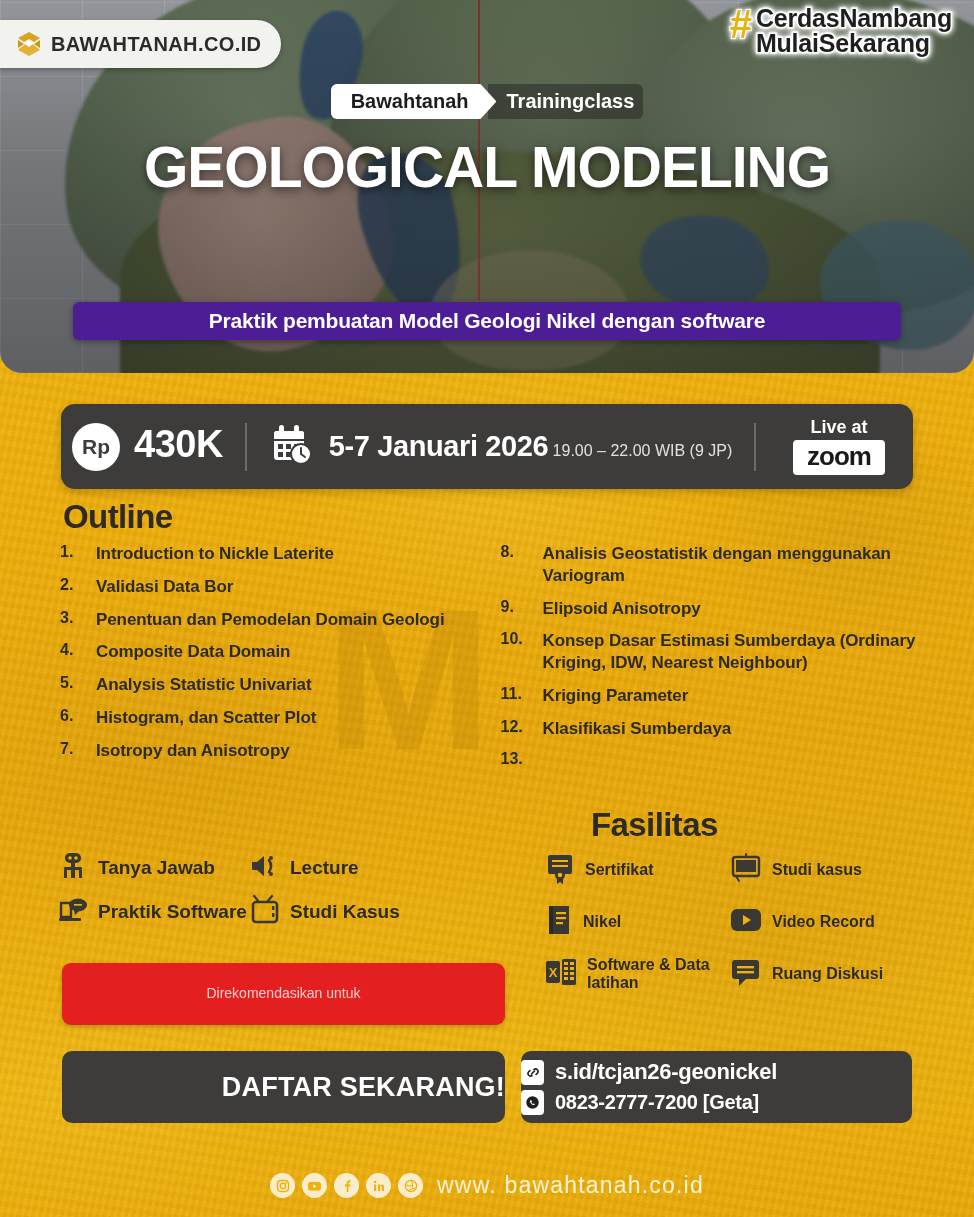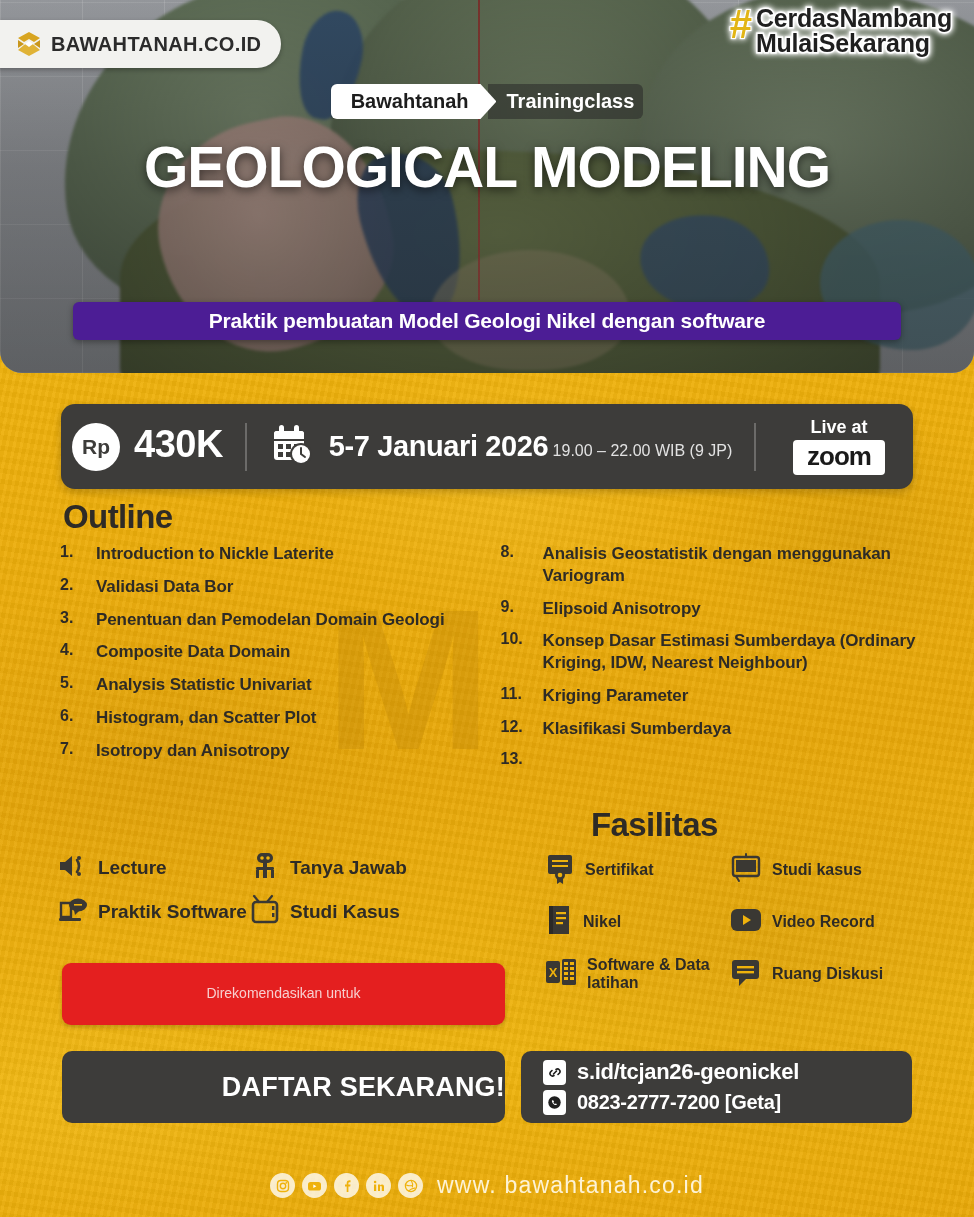--- a/index.html
+++ b/index.html
@@ -247,21 +247,20 @@
     position:absolute; left:62px; top:1051px; width:443px; height:72px;
     background:#3d3c3a; border-radius:10px;
     display:flex; align-items:center; justify-content:flex-end;
   }
   .daftar span { color:#fff; font-size:27px; font-weight:bold; letter-spacing:.2px; }
 
   .contact {
     position:absolute; left:521px; top:1051px; width:391px; height:72px;
     background:#3d3c3a; border-radius:10px;
     display:flex; flex-direction:column; justify-content:center; gap:5px;
-    padding-left:22px;
   }
   .c-row { display:flex; align-items:center; gap:11px; }
   .c-badge {
     width:23px; height:25px; background:#fff; border-radius:4px;
     display:flex; align-items:center; justify-content:center; flex:0 0 auto;
   }
   .c-text { color:#fff; font-size:22px; font-weight:bold; letter-spacing:-.3px; }
   .c-text.small { font-size:20px; }
 
   
@@ -431,44 +430,44 @@
       <div class="oitem">
         <span class="onum">13.</span>
       </div>
     </div>
   </div>
 
 
   <div class="metode-grid">
     <div class="m-item">
       <span class="ic">
-        <svg width="32" height="30" viewBox="0 0 32 30">
-          <path d="M3 11 h5 l7-6 v20 l-7-6 H3 Z" fill="#3a3833"></path>
-          <path d="M20 9 q4 6 0 12" stroke="#3a3833" stroke-width="2.6" fill="none" stroke-linecap="round"></path>
-          <circle cx="22" cy="7" r="2" fill="#3a3833"></circle>
-          <circle cx="22" cy="23" r="2" fill="#3a3833"></circle>
-        </svg>
-      </span>
-      <span class="m-label">Lecture</span>
-    </div>
-
-    <div class="m-item">
-      <span class="ic">
         <svg width="32" height="32" viewBox="0 0 32 32">
           <rect x="8" y="3" width="16" height="10" rx="5" fill="#3a3833"></rect>
           <circle cx="13" cy="8" r="1.8" fill="#efb20c"></circle>
           <circle cx="19" cy="8" r="1.8" fill="#efb20c"></circle>
           <rect x="14" y="13" width="4" height="4" fill="#3a3833"></rect>
           <rect x="7" y="17" width="18" height="3" rx="1.2" fill="#3a3833"></rect>
           <rect x="7" y="20" width="3" height="8" fill="#3a3833"></rect>
           <rect x="22" y="20" width="3" height="8" fill="#3a3833"></rect>
           <rect x="14" y="20" width="4" height="8" fill="#3a3833"></rect>
         </svg>
       </span>
       <span class="m-label">Tanya Jawab</span>
+    </div>
+
+    <div class="m-item">
+      <span class="ic">
+        <svg width="32" height="30" viewBox="0 0 32 30">
+          <path d="M3 11 h5 l7-6 v20 l-7-6 H3 Z" fill="#3a3833"></path>
+          <path d="M20 9 q4 6 0 12" stroke="#3a3833" stroke-width="2.6" fill="none" stroke-linecap="round"></path>
+          <circle cx="22" cy="7" r="2" fill="#3a3833"></circle>
+          <circle cx="22" cy="23" r="2" fill="#3a3833"></circle>
+        </svg>
+      </span>
+      <span class="m-label">Lecture</span>
     </div>
 
     <div class="m-item">
       <span class="ic">
         <svg width="32" height="32" viewBox="0 0 32 32">
           <path d="M4 9 h10 v14 H4 Z" fill="none" stroke="#3a3833" stroke-width="2.4"></path>
           <rect x="2" y="24" width="22" height="3" rx="1.2" fill="#3a3833"></rect>
           <ellipse cx="21" cy="11" rx="9" ry="6.5" fill="#3a3833"></ellipse>
           <path d="M17 16 l1 5 4-4 Z" fill="#3a3833"></path>
           <rect x="17" y="10" width="8" height="1.6" fill="#efb20c"></rect>

